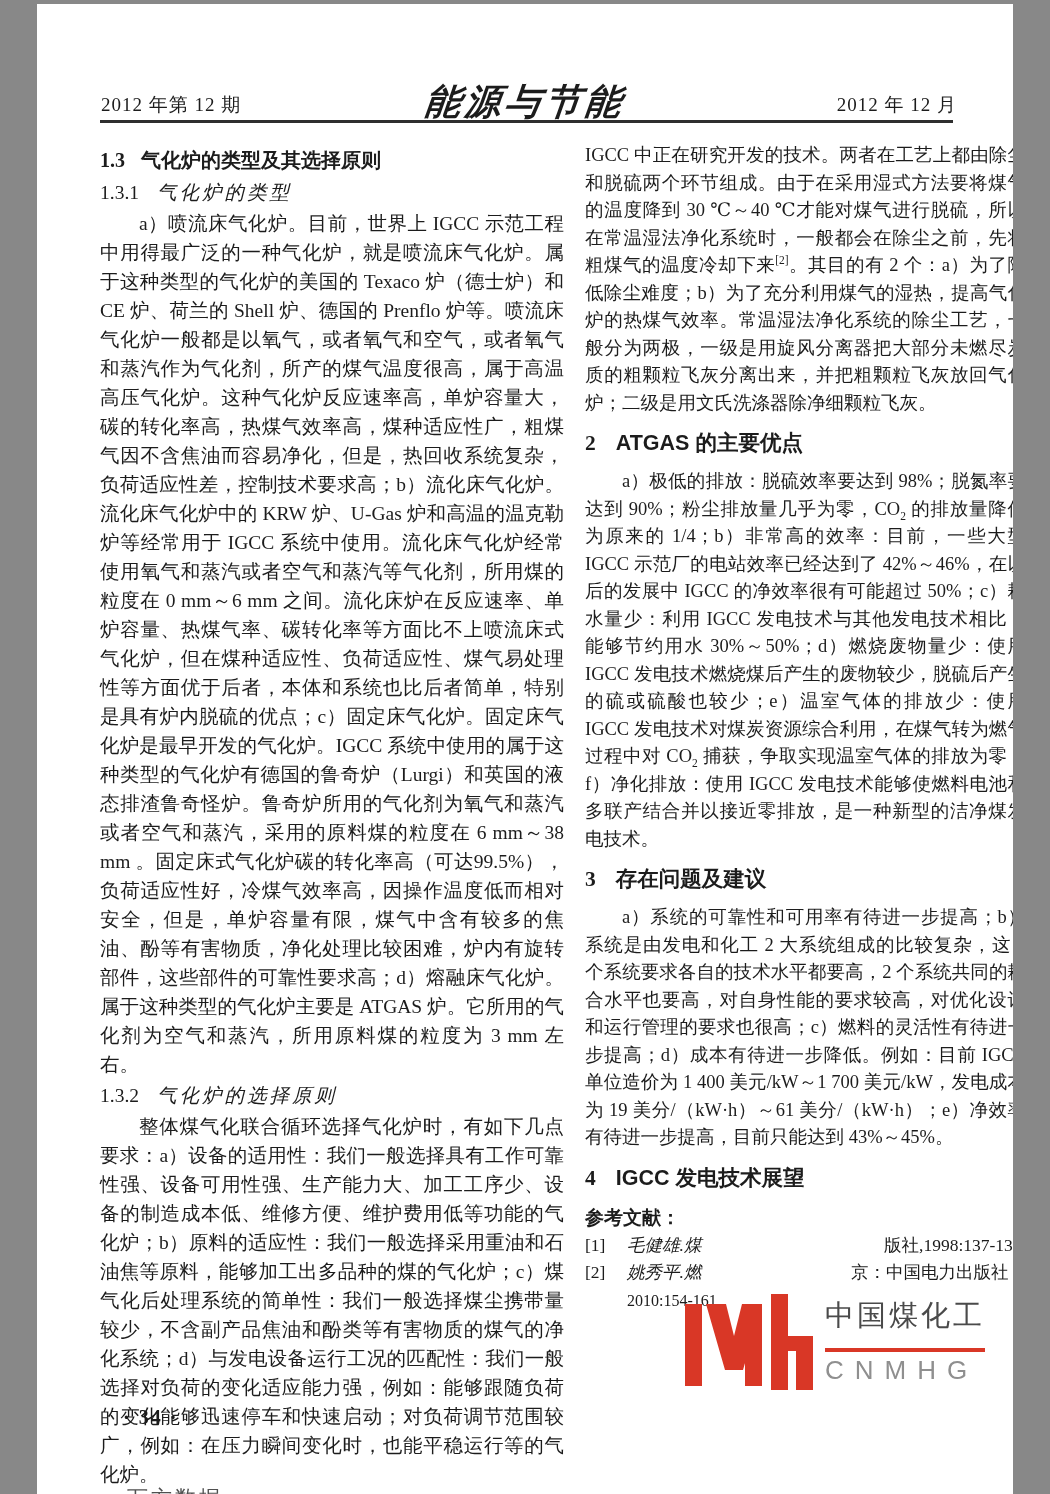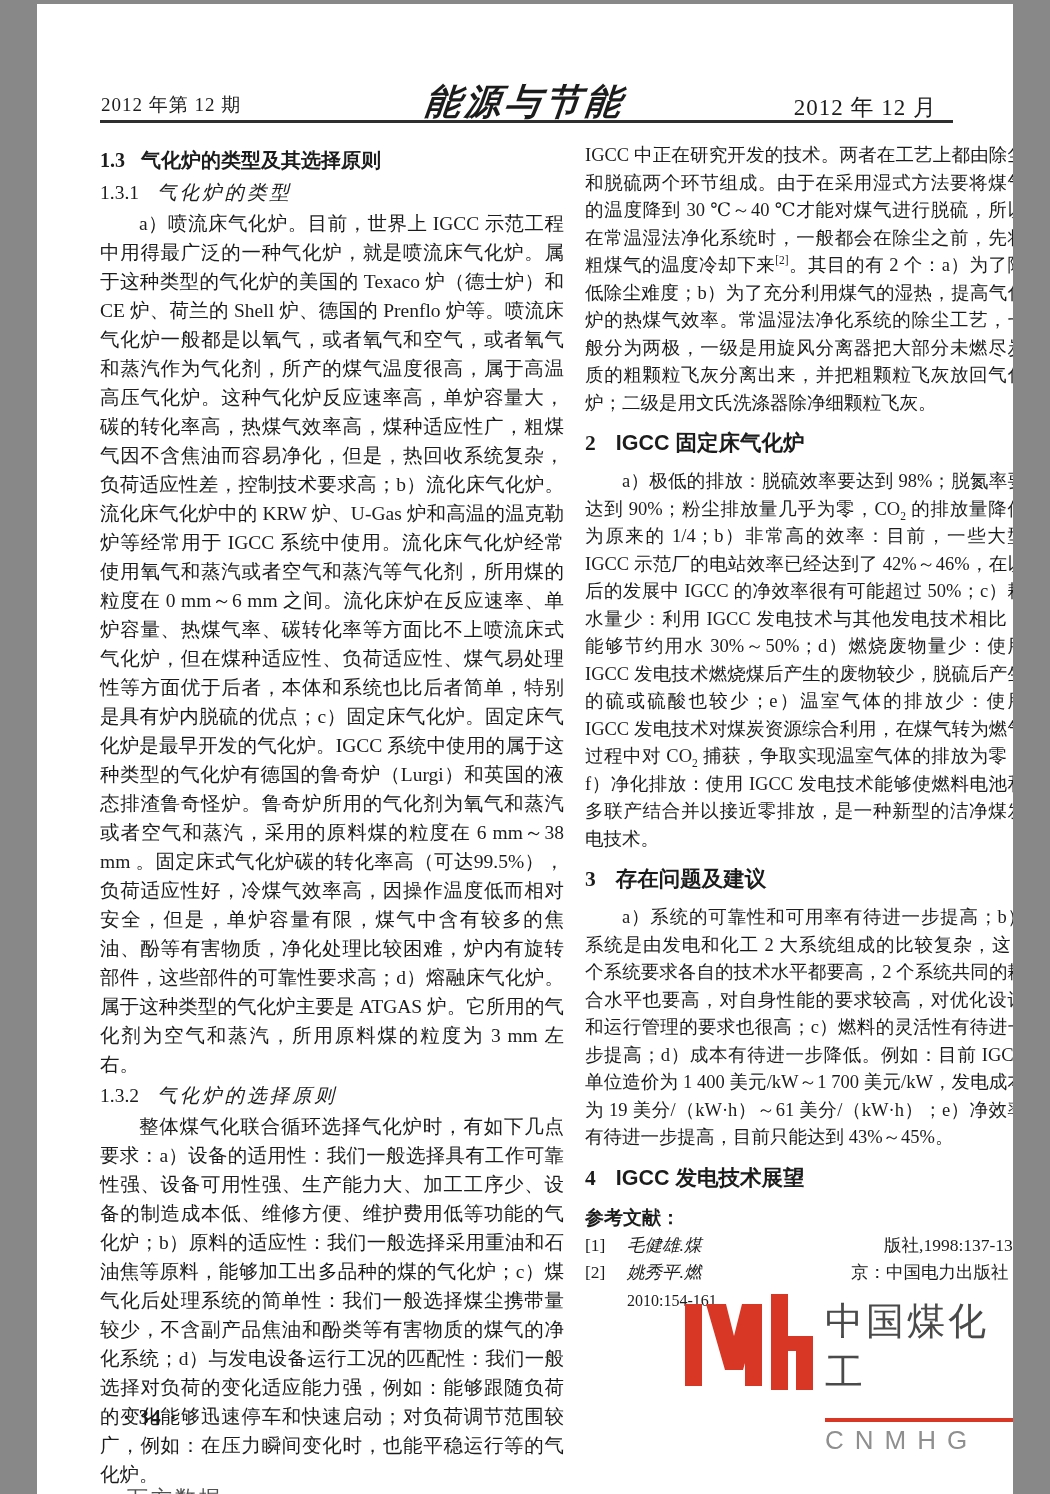--- a/index.html
+++ b/index.html
@@ -3,21 +3,21 @@
 <meta charset="utf-8">
 <style>
   html,body{margin:0;padding:0;background:#888;}
   .page{
     position:relative; width:976px; height:1494px; margin:4px auto;
     background:#ffffff; overflow:hidden; color:#1c1c1c;
     font-family:"Liberation Serif","DejaVu Serif",serif;
   }
   
   .hdr-issue{position:absolute;left:64px;top:88px;font-size:19px;letter-spacing:1px;}
-  .hdr-date{position:absolute;right:76px;top:88px;font-size:23px;letter-spacing:1px;}
+  .hdr-date{position:absolute;right:56px;top:88px;font-size:19px;letter-spacing:1px;}
   .hdr-logo{
     position:absolute;left:0;right:0;top:74px;text-align:center;
     font-size:36px;font-weight:bold;font-style:italic;letter-spacing:4px;
     transform:skewX(-6deg);
   }
   .hdr-rule{position:absolute;left:63px;right:60px;top:116px;height:3px;background:#2e2e2e;}
   
   .col{position:absolute;text-align:justify;}
   #col-left {left:63px; top:140px; width:464px; font-size:19.5px; line-height:29px;}
   #col-right{left:548px;top:138px; width:441px; font-size:18.5px; line-height:27.5px;}
@@ -38,21 +38,21 @@
   .ref-split{display:flex;font-size:17.5px;line-height:27.5px;}
   .reflabel{flex:none;width:42px;}
   .refleft{font-style:italic;}
   .refright{margin-left:auto;}
   .ref-line{padding-left:42px;font-size:16px;line-height:27.5px;}
   .editor{text-align:right;font-family:"Liberation Sans","DejaVu Sans",sans-serif;font-weight:bold;font-size:19.5px;margin-top:8px;}
   
   .watermark{position:absolute;left:646px;top:1290px;width:346px;height:98px;}
   .wm-logo{position:absolute;left:0;top:0;}
   .wm-texts{position:absolute;left:142px;top:2px;}
-  .wm-line1{font-size:38px;letter-spacing:3px;border-bottom:4px solid;padding-bottom:20px;
+  .wm-line1{font-size:29px;letter-spacing:3px;border-bottom:4px solid;padding-bottom:12px;
             font-family:"Liberation Sans","DejaVu Sans",sans-serif;}
   .wm-line2{font-size:26px;letter-spacing:11px;margin-top:3px;
             font-family:"Liberation Sans","DejaVu Sans",sans-serif;}
   
   .pageno{position:absolute;left:86px;top:1402px;font-size:20px;font-weight:bold;letter-spacing:2px;}
   .wanfang{position:absolute;left:90px;top:1480px;font-size:21px;color:#4f4f4f;letter-spacing:3px;
            font-family:"Liberation Sans","DejaVu Sans",sans-serif;}
 </style>
 </head>
 <body>
@@ -69,21 +69,21 @@
   <div class="col" id="col-left">
       <div class="blk h-sub"><span class="hnum">1.3</span><span class="htitle">气化炉的类型及其选择原则</span></div>
       <div class="blk h-italic"><span class="hnum">1.3.1</span><span class="htitle">气化炉的类型</span></div>
       <p class="blk para">a）喷流床气化炉。目前，世界上 IGCC 示范工程中用得最广泛的一种气化炉，就是喷流床气化炉。属于这种类型的气化炉的美国的 Texaco 炉（德士炉）和 CE 炉、荷兰的 Shell 炉、德国的 Prenflo 炉等。喷流床气化炉一般都是以氧气，或者氧气和空气，或者氧气和蒸汽作为气化剂，所产的煤气温度很高，属于高温高压气化炉。这种气化炉反应速率高，单炉容量大，碳的转化率高，热煤气效率高，煤种适应性广，粗煤气因不含焦油而容易净化，但是，热回收系统复杂，负荷适应性差，控制技术要求高；b）流化床气化炉。流化床气化炉中的 KRW 炉、U-Gas 炉和高温的温克勒炉等经常用于 IGCC 系统中使用。流化床气化炉经常使用氧气和蒸汽或者空气和蒸汽等气化剂，所用煤的粒度在 0 mm～6 mm 之间。流化床炉在反应速率、单炉容量、热煤气率、碳转化率等方面比不上喷流床式气化炉，但在煤种适应性、负荷适应性、煤气易处理性等方面优于后者，本体和系统也比后者简单，特别是具有炉内脱硫的优点；c）固定床气化炉。固定床气化炉是最早开发的气化炉。IGCC 系统中使用的属于这种类型的气化炉有德国的鲁奇炉（Lurgi）和英国的液态排渣鲁奇怪炉。鲁奇炉所用的气化剂为氧气和蒸汽或者空气和蒸汽，采用的原料煤的粒度在 6 mm～38 mm 。固定床式气化炉碳的转化率高（可达99.5%），负荷适应性好，冷煤气效率高，因操作温度低而相对安全，但是，单炉容量有限，煤气中含有较多的焦油、酚等有害物质，净化处理比较困难，炉内有旋转部件，这些部件的可靠性要求高；d）熔融床气化炉。属于这种类型的气化炉主要是 ATGAS 炉。它所用的气化剂为空气和蒸汽，所用原料煤的粒度为 3 mm 左右。</p>
       <div class="blk h-italic"><span class="hnum">1.3.2</span><span class="htitle">气化炉的选择原则</span></div>
       <p class="blk para">整体煤气化联合循环选择气化炉时，有如下几点要求：a）设备的适用性：我们一般选择具有工作可靠性强、设备可用性强、生产能力大、加工工序少、设备的制造成本低、维修方便、维护费用低等功能的气化炉；b）原料的适应性：我们一般选择采用重油和石油焦等原料，能够加工出多品种的煤的气化炉；c）煤气化后处理系统的简单性：我们一般选择煤尘携带量较少，不含副产品焦油和酚类等有害物质的煤气的净化系统；d）与发电设备运行工况的匹配性：我们一般选择对负荷的变化适应能力强，例如：能够跟随负荷的变化能够迅速停车和快速启动；对负荷调节范围较广，例如：在压力瞬间变化时，也能平稳运行等的气化炉。</p>
       <div class="blk h-sub"><span class="hnum">1.4</span><span class="htitle">粗煤气的净化系统</span></div>
     </div>
   <div class="col" id="col-right">
       <p class="blk para noindent"><span>IGCC 中正在研究开发的技术。两者在工艺上都由除尘和脱硫两个环节组成。由于在采用湿式方法要将煤气的温度降到 30 ℃～40 ℃才能对煤气进行脱硫，所以在常温湿法净化系统时，一般都会在除尘之前，先将粗煤气的温度冷却下来</span><sup>[2]</sup><span>。其目的有 2 个：a）为了降低除尘难度；b）为了充分利用煤气的湿热，提高气化炉的热煤气效率。常温湿法净化系统的除尘工艺，一般分为两极，一级是用旋风分离器把大部分未燃尽炭质的粗颗粒飞灰分离出来，并把粗颗粒飞灰放回气化炉；二级是用文氏洗涤器除净细颗粒飞灰。</span></p>
-      <div class="blk h-main"><span class="hnum">2</span><span class="htitle">IGCC 固定床气化炉</span></div>
+      <div class="blk h-main"><span class="hnum">2</span><span class="htitle">ATGAS 的主要优点</span></div>
       <p class="blk para"><span>a）极低的排放：脱硫效率要达到 98%；脱氮率要达到 90%；粉尘排放量几乎为零，CO</span><sub>2</sub><span> 的排放量降低为原来的 1/4；b）非常高的效率：目前，一些大型 IGCC 示范厂的电站效率已经达到了 42%～46%，在以后的发展中 IGCC 的净效率很有可能超过 50%；c）耗水量少：利用 IGCC 发电技术与其他发电技术相比，能够节约用水 30%～50%；d）燃烧废物量少：使用 IGCC 发电技术燃烧煤后产生的废物较少，脱硫后产生的硫或硫酸也较少；e）温室气体的排放少：使用 IGCC 发电技术对煤炭资源综合利用，在煤气转为燃气过程中对 CO</span><sub>2</sub><span> 捕获，争取实现温室气体的排放为零；f）净化排放：使用 IGCC 发电技术能够使燃料电池和多联产结合并以接近零排放，是一种新型的洁净煤发电技术。</span></p>
       <div class="blk h-main"><span class="hnum">3</span><span class="htitle">存在问题及建议</span></div>
       <p class="blk para">a）系统的可靠性和可用率有待进一步提高；b）系统是由发电和化工 2 大系统组成的比较复杂，这 2 个系统要求各自的技术水平都要高，2 个系统共同的耦合水平也要高，对自身性能的要求较高，对优化设计和运行管理的要求也很高；c）燃料的灵活性有待进一步提高；d）成本有待进一步降低。例如：目前 IGCC 单位造价为 1 400 美元/kW～1 700 美元/kW，发电成本为 19 美分/（kW·h）～61 美分/（kW·h）；e）净效率有待进一步提高，目前只能达到 43%～45%。</p>
       <div class="blk h-main"><span class="hnum">4</span><span class="htitle">IGCC 发电技术展望</span></div>
       <div class="blk ref-head">参考文献：</div>
       <div class="blk ref-split">
         <span class="reflabel">[1]</span>
         <span class="refleft">毛健雄.煤</span>
         <span class="refright">版社,1998:137-139.</span>
       </div>

